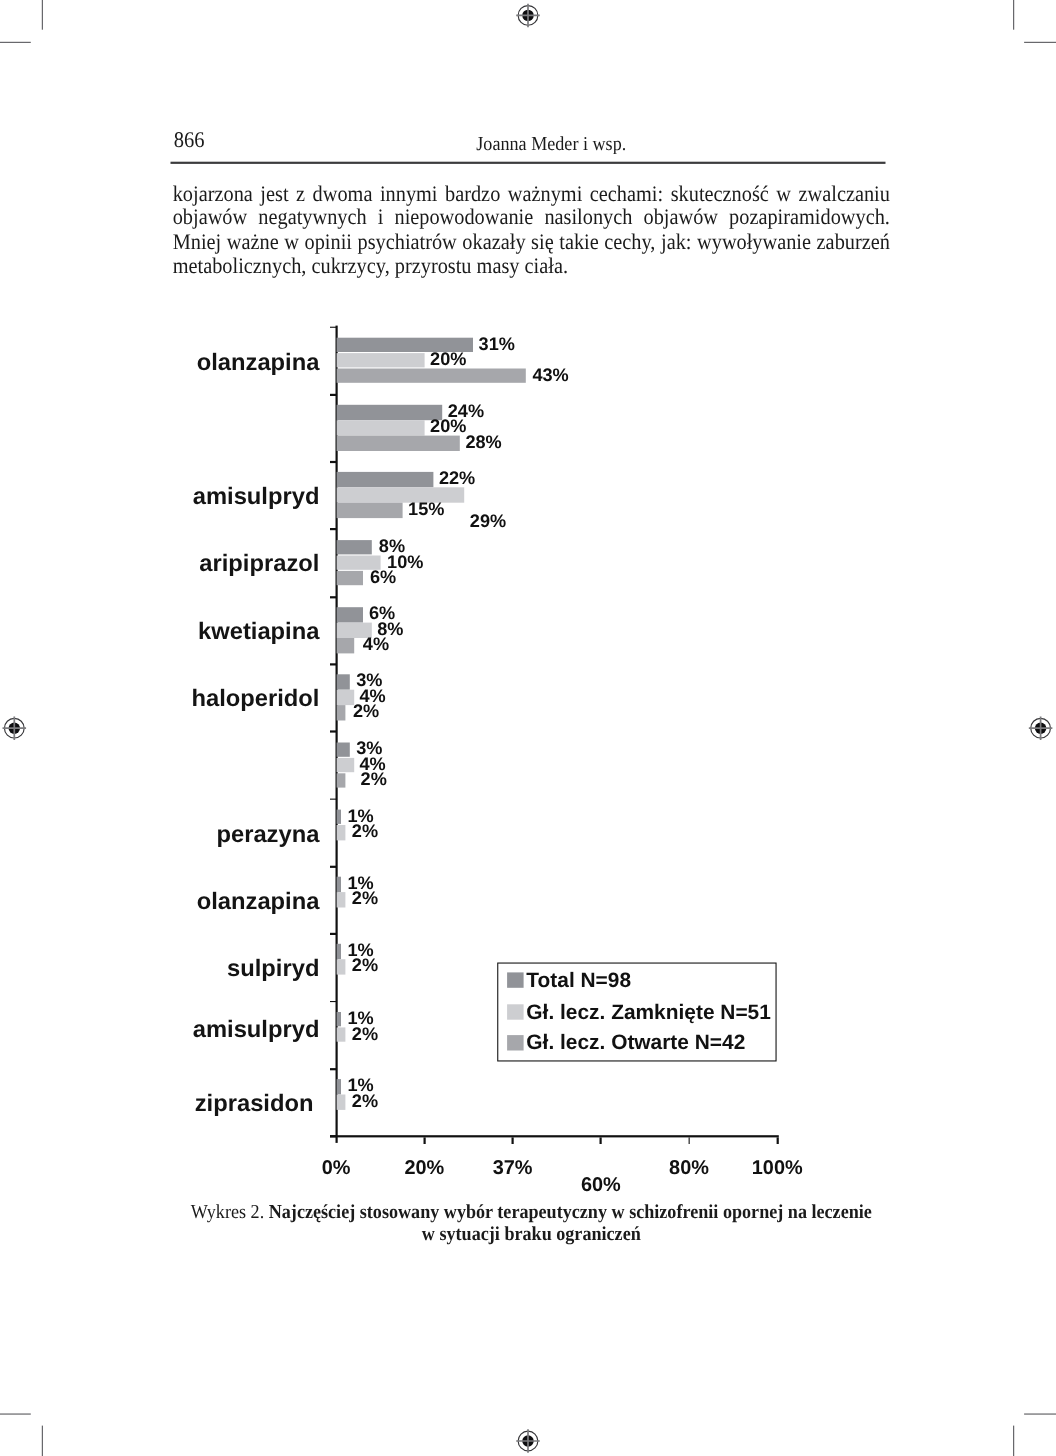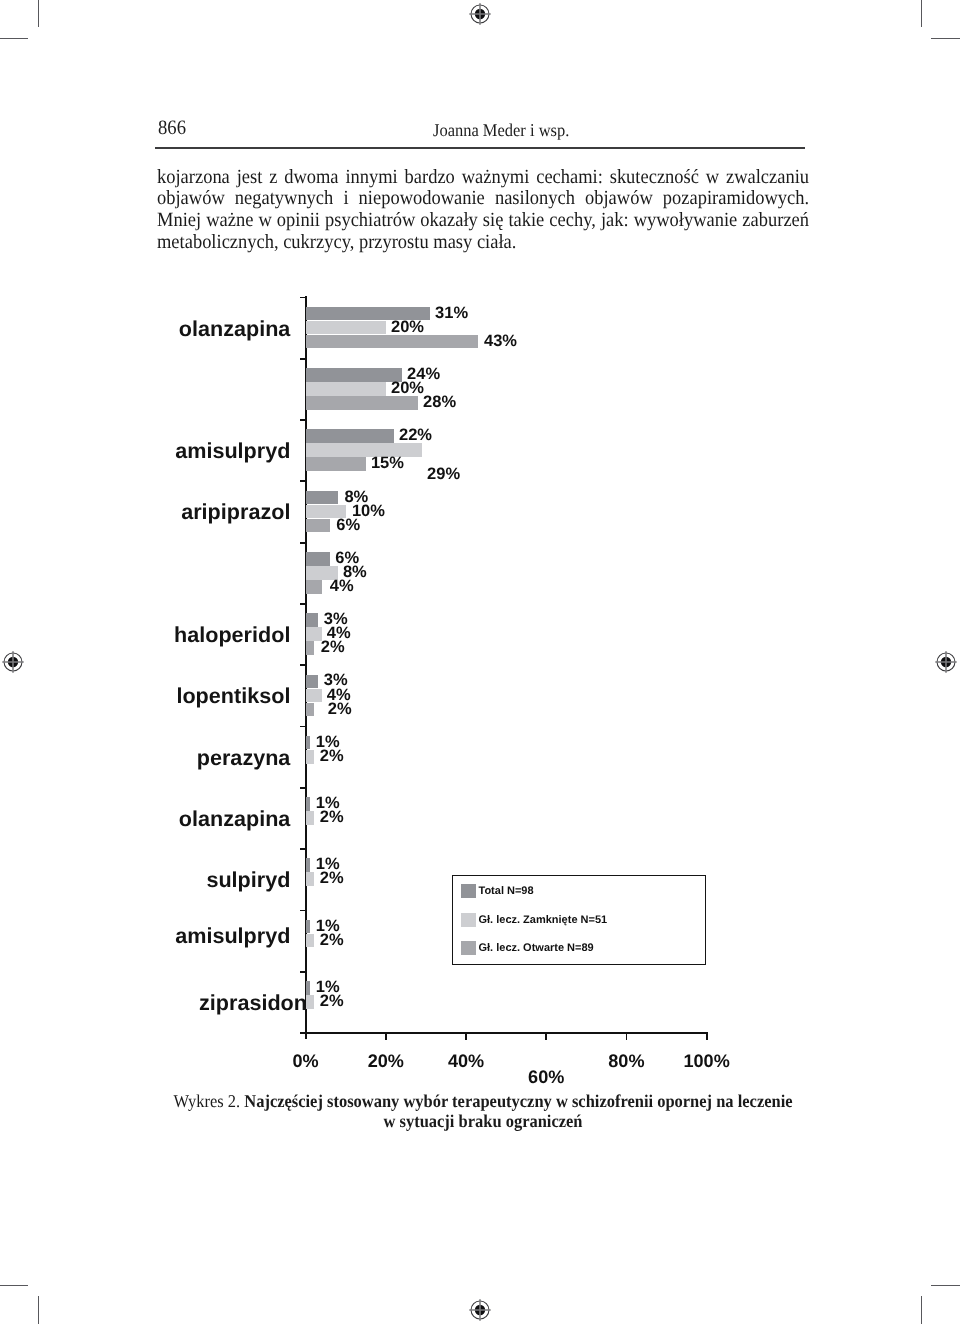--- a/index.html
+++ b/index.html
@@ -36,21 +36,21 @@
   .tick{position:absolute;background:#111;}
   .xtick-label{position:absolute;font-family:"Liberation Sans",sans-serif;font-weight:bold;
                font-size:18.1px;line-height:20.2px;color:#111;text-align:center;white-space:nowrap;}
 
   
   #legend{position:absolute;left:452.3px;top:875.2px;width:253.5px;height:89.8px;
           border:1.7px solid #151515;background:#ffffff;box-sizing:border-box;}
   .legend-row{position:absolute;left:8.0px;height:14.2px;}
   .legend-swatch{position:absolute;left:0;top:0;width:14.4px;height:14.2px;}
   .legend-text{position:absolute;left:17.2px;top:-1.8px;font-family:"Liberation Sans",sans-serif;
-               font-weight:bold;font-size:11px;line-height:19.3px;color:#111;white-space:nowrap;}
+               font-weight:bold;font-size:19px;line-height:19.3px;color:#111;white-space:nowrap;}
 
   
   #caption{left:156.5px;top:1090.6px;width:712.6px;text-align:center;
            font-size:18.0px;line-height:20.4px;transform:scaleX(0.915);transform-origin:0 0;}
   #caption b{font-weight:bold;}
   #caption .cl{white-space:nowrap;}
 </style>
 </head>
 <body>
 
@@ -111,21 +111,21 @@
     <div class="tick" style="left: 299.6px; top: 725.6px; width: 6.2px; height: 1.9px;"></div>
     <div class="tick" style="left: 299.6px; top: 786.9px; width: 6.2px; height: 1.9px;"></div>
     <div class="tick" style="left: 299.6px; top: 848.2px; width: 6.2px; height: 1.9px;"></div>
     <div class="tick" style="left: 299.6px; top: 909.5px; width: 6.2px; height: 1.9px;"></div>
     <div class="tick" style="left: 299.6px; top: 970.8px; width: 6.2px; height: 1.9px;"></div>
     <div class="tick" style="left: 299.6px; top: 1032.1px; width: 6.2px; height: 1.9px;"></div>
     <div class="xtick-label" style="left: 245.6px; top: 1050.6px; width: 120px;">0%</div>
     <div class="tick" style="left: 384.9px; top: 1033.9px; width: 1.9px; height: 6.3px;"></div>
     <div class="xtick-label" style="left: 325.8px; top: 1050.6px; width: 120px;">20%</div>
     <div class="tick" style="left: 465.1px; top: 1033.9px; width: 1.9px; height: 6.3px;"></div>
-    <div class="xtick-label" style="left: 406px; top: 1050.6px; width: 120px;">40%</div>
+    <div class="xtick-label" style="left: 406px; top: 1050.6px; width: 120px;">37%</div>
     <div class="tick" style="left: 545.3px; top: 1033.9px; width: 1.9px; height: 6.3px;"></div>
     <div class="xtick-label" style="left: 486.2px; top: 1050.6px; width: 120px; margin-top: 16px;">60%</div>
     <div class="tick" style="left: 625.5px; top: 1033.9px; width: 1.9px; height: 6.3px;"></div>
     <div class="xtick-label" style="left: 566.4px; top: 1050.6px; width: 120px;">80%</div>
     <div class="tick" style="left: 705.7px; top: 1033.9px; width: 1.9px; height: 6.3px;"></div>
     <div class="xtick-label" style="left: 646.6px; top: 1050.6px; width: 120px;">100%</div>
     <div class="cat-label" style="left: 30.4px; top: 316.5px; width: 260px;">olanzapina</div>
     <div class="bar" style="left: 306px; top: 306.7px; width: 124.31px; height: 13.7px; background: rgb(145, 147, 152);"></div>
     <div class="bar-label" style="left: 435.11px; top: 303.65px;">31%</div>
     <div class="bar" style="left: 306px; top: 320.75px; width: 80.2px; height: 13.7px; background: rgb(205, 206, 209);"></div>
@@ -145,34 +145,34 @@
     <div class="bar-label" style="left: 427.09px; top: 465px;">29%</div>
     <div class="bar" style="left: 306px; top: 457.4px; width: 60.15px; height: 13.7px; background: rgb(166, 167, 171);"></div>
     <div class="bar-label" style="left: 370.95px; top: 454.35px;">15%</div>
     <div class="cat-label" style="left: 30.4px; top: 500.4px; width: 260px;">aripiprazol</div>
     <div class="bar" style="left: 306px; top: 490.6px; width: 32.08px; height: 13.7px; background: rgb(145, 147, 152);"></div>
     <div class="bar-label" style="left: 344.38px; top: 487.55px;">8%</div>
     <div class="bar" style="left: 306px; top: 504.65px; width: 40.1px; height: 13.7px; background: rgb(205, 206, 209);"></div>
     <div class="bar-label" style="left: 351.9px; top: 501.6px;">10%</div>
     <div class="bar" style="left: 306px; top: 518.7px; width: 24.06px; height: 13.7px; background: rgb(166, 167, 171);"></div>
     <div class="bar-label" style="left: 336.36px; top: 515.65px;">6%</div>
+    <div class="cat-label" style="left: 30.4px; top: 561.7px; width: 260px;">kwetiapina</div>
     <div class="bar" style="left: 306px; top: 551.9px; width: 24.06px; height: 13.7px; background: rgb(145, 147, 152);"></div>
     <div class="bar-label" style="left: 335.36px; top: 548.85px;">6%</div>
     <div class="bar" style="left: 306px; top: 565.95px; width: 32.08px; height: 13.7px; background: rgb(205, 206, 209);"></div>
     <div class="bar-label" style="left: 342.88px; top: 562.9px;">8%</div>
     <div class="bar" style="left: 306px; top: 580px; width: 16.04px; height: 13.7px; background: rgb(166, 167, 171);"></div>
     <div class="bar-label" style="left: 329.84px; top: 576.95px;">4%</div>
     <div class="cat-label" style="left: 30.4px; top: 623px; width: 260px;">haloperidol</div>
     <div class="bar" style="left: 306px; top: 613.2px; width: 12.03px; height: 13.7px; background: rgb(145, 147, 152);"></div>
     <div class="bar-label" style="left: 323.83px; top: 610.15px;">3%</div>
     <div class="bar" style="left: 306px; top: 627.25px; width: 16.04px; height: 13.7px; background: rgb(205, 206, 209);"></div>
     <div class="bar-label" style="left: 326.84px; top: 624.2px;">4%</div>
     <div class="bar" style="left: 306px; top: 641.3px; width: 8.02px; height: 13.7px; background: rgb(166, 167, 171);"></div>
     <div class="bar-label" style="left: 320.82px; top: 638.25px;">2%</div>
-    <div class="cat-label" style="left: 30.4px; top: 684.3px; width: 260px;">lopentiksol</div>
     <div class="bar" style="left: 306px; top: 674.5px; width: 12.03px; height: 13.7px; background: rgb(145, 147, 152);"></div>
     <div class="bar-label" style="left: 323.83px; top: 671.45px;">3%</div>
     <div class="bar" style="left: 306px; top: 688.55px; width: 16.04px; height: 13.7px; background: rgb(205, 206, 209);"></div>
     <div class="bar-label" style="left: 326.84px; top: 685.5px;">4%</div>
     <div class="bar" style="left: 306px; top: 702.6px; width: 8.02px; height: 13.7px; background: rgb(166, 167, 171);"></div>
     <div class="bar-label" style="left: 327.82px; top: 699.55px;">2%</div>
     <div class="cat-label" style="left: 30.4px; top: 745.6px; width: 260px;">perazyna</div>
     <div class="bar" style="left: 306px; top: 735.8px; width: 4.01px; height: 13.7px; background: rgb(145, 147, 152);"></div>
     <div class="bar-label" style="left: 315.81px; top: 732.75px;">1%</div>
     <div class="bar" style="left: 306px; top: 749.85px; width: 8.02px; height: 13.7px; background: rgb(205, 206, 209);"></div>
@@ -185,38 +185,38 @@
     <div class="cat-label" style="left: 30.4px; top: 868.2px; width: 260px;">sulpiryd</div>
     <div class="bar" style="left: 306px; top: 858.4px; width: 4.01px; height: 13.7px; background: rgb(145, 147, 152);"></div>
     <div class="bar-label" style="left: 315.81px; top: 855.35px;">1%</div>
     <div class="bar" style="left: 306px; top: 872.45px; width: 8.02px; height: 13.7px; background: rgb(205, 206, 209);"></div>
     <div class="bar-label" style="left: 319.82px; top: 869.4px;">2%</div>
     <div class="cat-label" style="left: 30.4px; top: 924px; width: 260px;">amisulpryd</div>
     <div class="bar" style="left: 306px; top: 919.7px; width: 4.01px; height: 13.7px; background: rgb(145, 147, 152);"></div>
     <div class="bar-label" style="left: 315.81px; top: 916.65px;">1%</div>
     <div class="bar" style="left: 306px; top: 933.75px; width: 8.02px; height: 13.7px; background: rgb(205, 206, 209);"></div>
     <div class="bar-label" style="left: 319.82px; top: 930.7px;">2%</div>
-    <div class="cat-label" style="left: 47px; top: 990.8px; width: 260px;">ziprasidon</div>
+    <div class="cat-label" style="left: 25px; top: 990.8px; width: 260px;">ziprasidon</div>
     <div class="bar" style="left: 306px; top: 981px; width: 4.01px; height: 13.7px; background: rgb(145, 147, 152);"></div>
     <div class="bar-label" style="left: 315.81px; top: 977.95px;">1%</div>
     <div class="bar" style="left: 306px; top: 995.05px; width: 8.02px; height: 13.7px; background: rgb(205, 206, 209);"></div>
     <div class="bar-label" style="left: 319.82px; top: 992px;">2%</div>
   </div>
 
 <div id="legend">
     <div class="legend-row" style="top: 8.1px;">
       <div class="legend-swatch" style="background: rgb(145, 147, 152);"></div>
       <div class="legend-text">Total N=98</div>
     </div>
     <div class="legend-row" style="top: 36.5px;">
       <div class="legend-swatch" style="background: rgb(205, 206, 209);"></div>
       <div class="legend-text">Gł. lecz. Zamknięte N=51</div>
     </div>
     <div class="legend-row" style="top: 64.9px;">
       <div class="legend-swatch" style="background: rgb(166, 167, 171);"></div>
-      <div class="legend-text">Gł. lecz. Otwarte N=89</div>
+      <div class="legend-text">Gł. lecz. Otwarte N=42</div>
     </div>
   </div>
 
 <div class="abs" id="caption">
   <div class="cl"><span>Wykres 2.</span> <b>Najczęściej stosowany wybór terapeutyczny w schizofrenii opornej na leczenie</b></div>
   <div class="cl"><b>w sytuacji braku ograniczeń</b></div>
 </div>
 
 </body></html>

